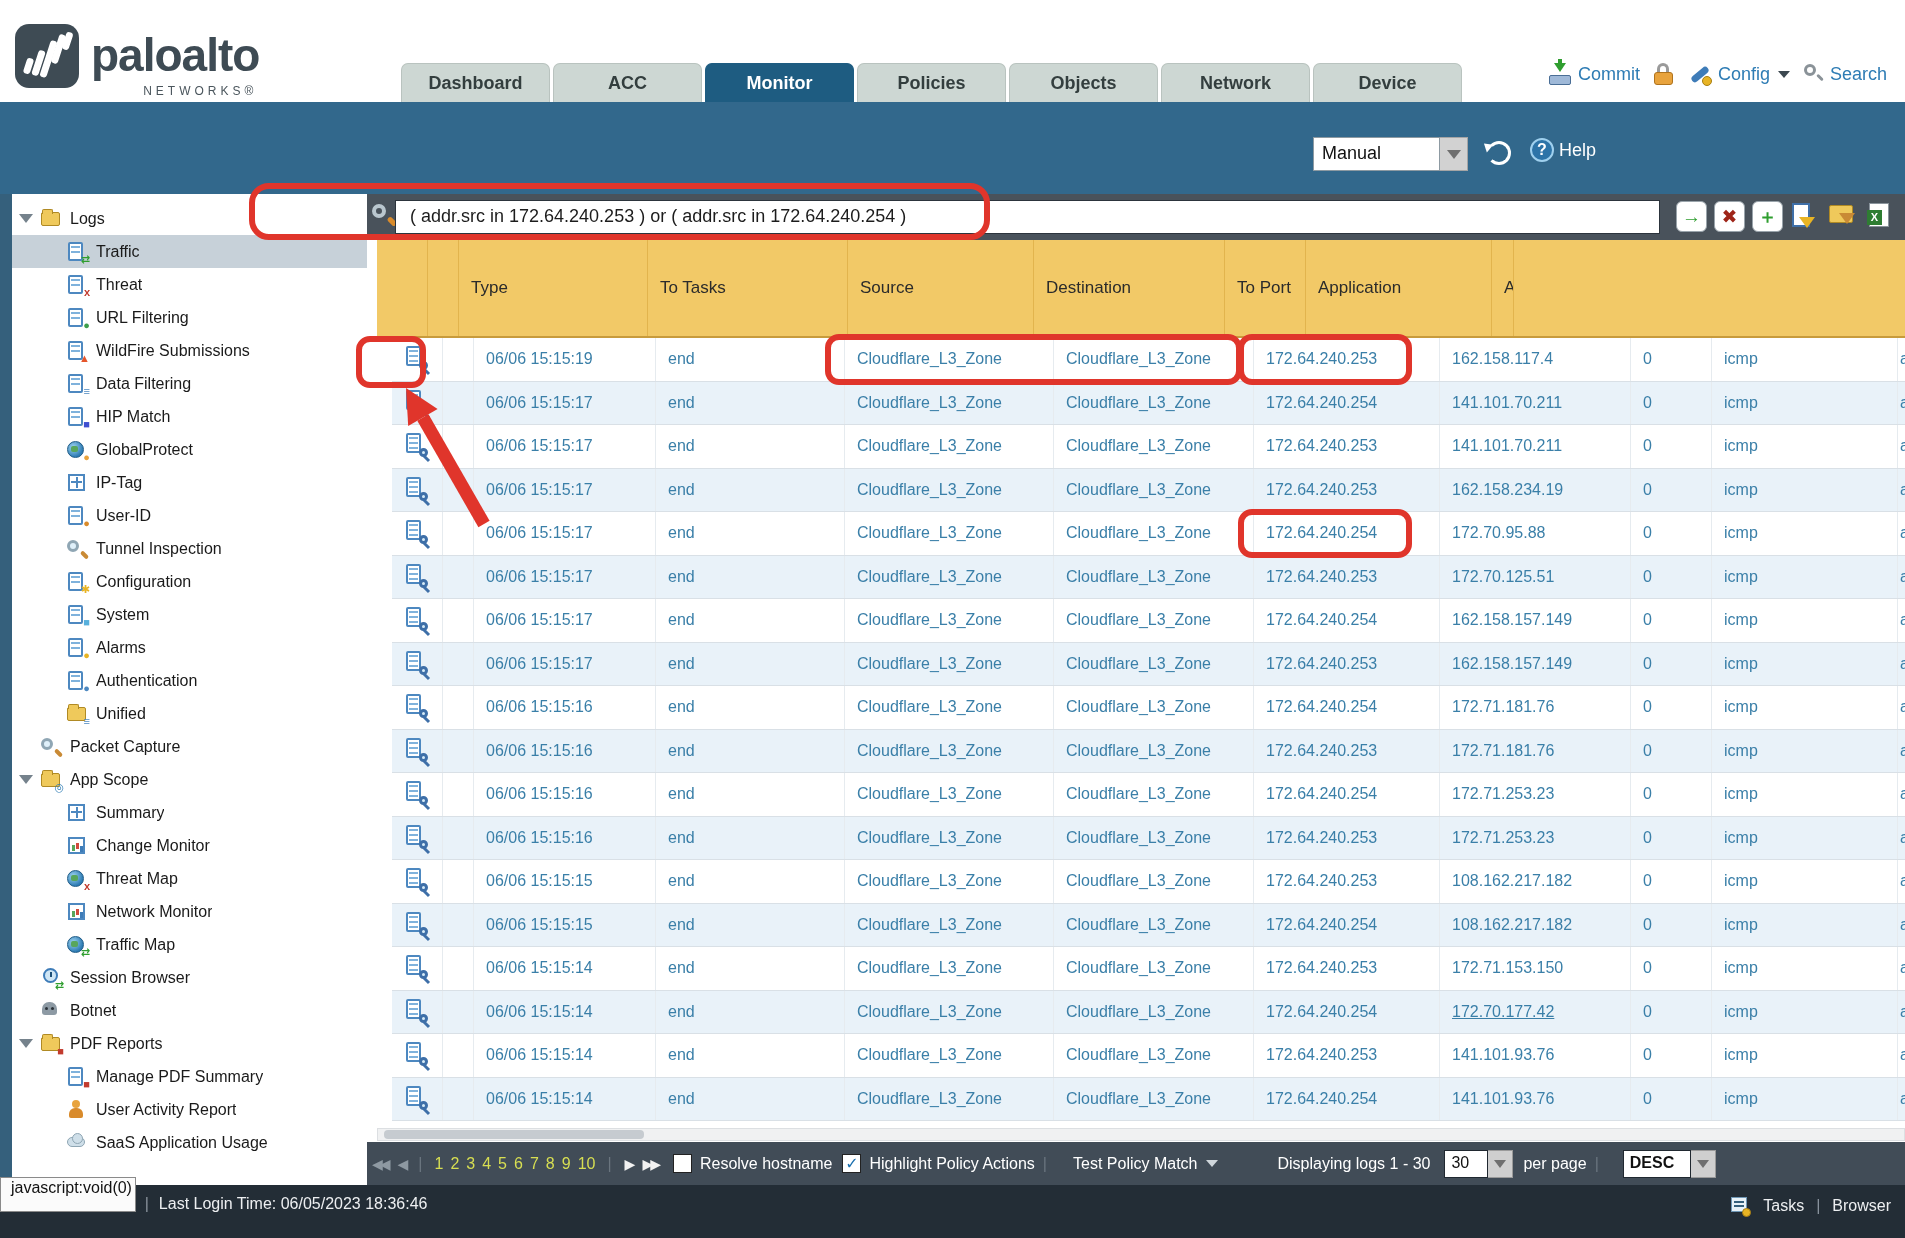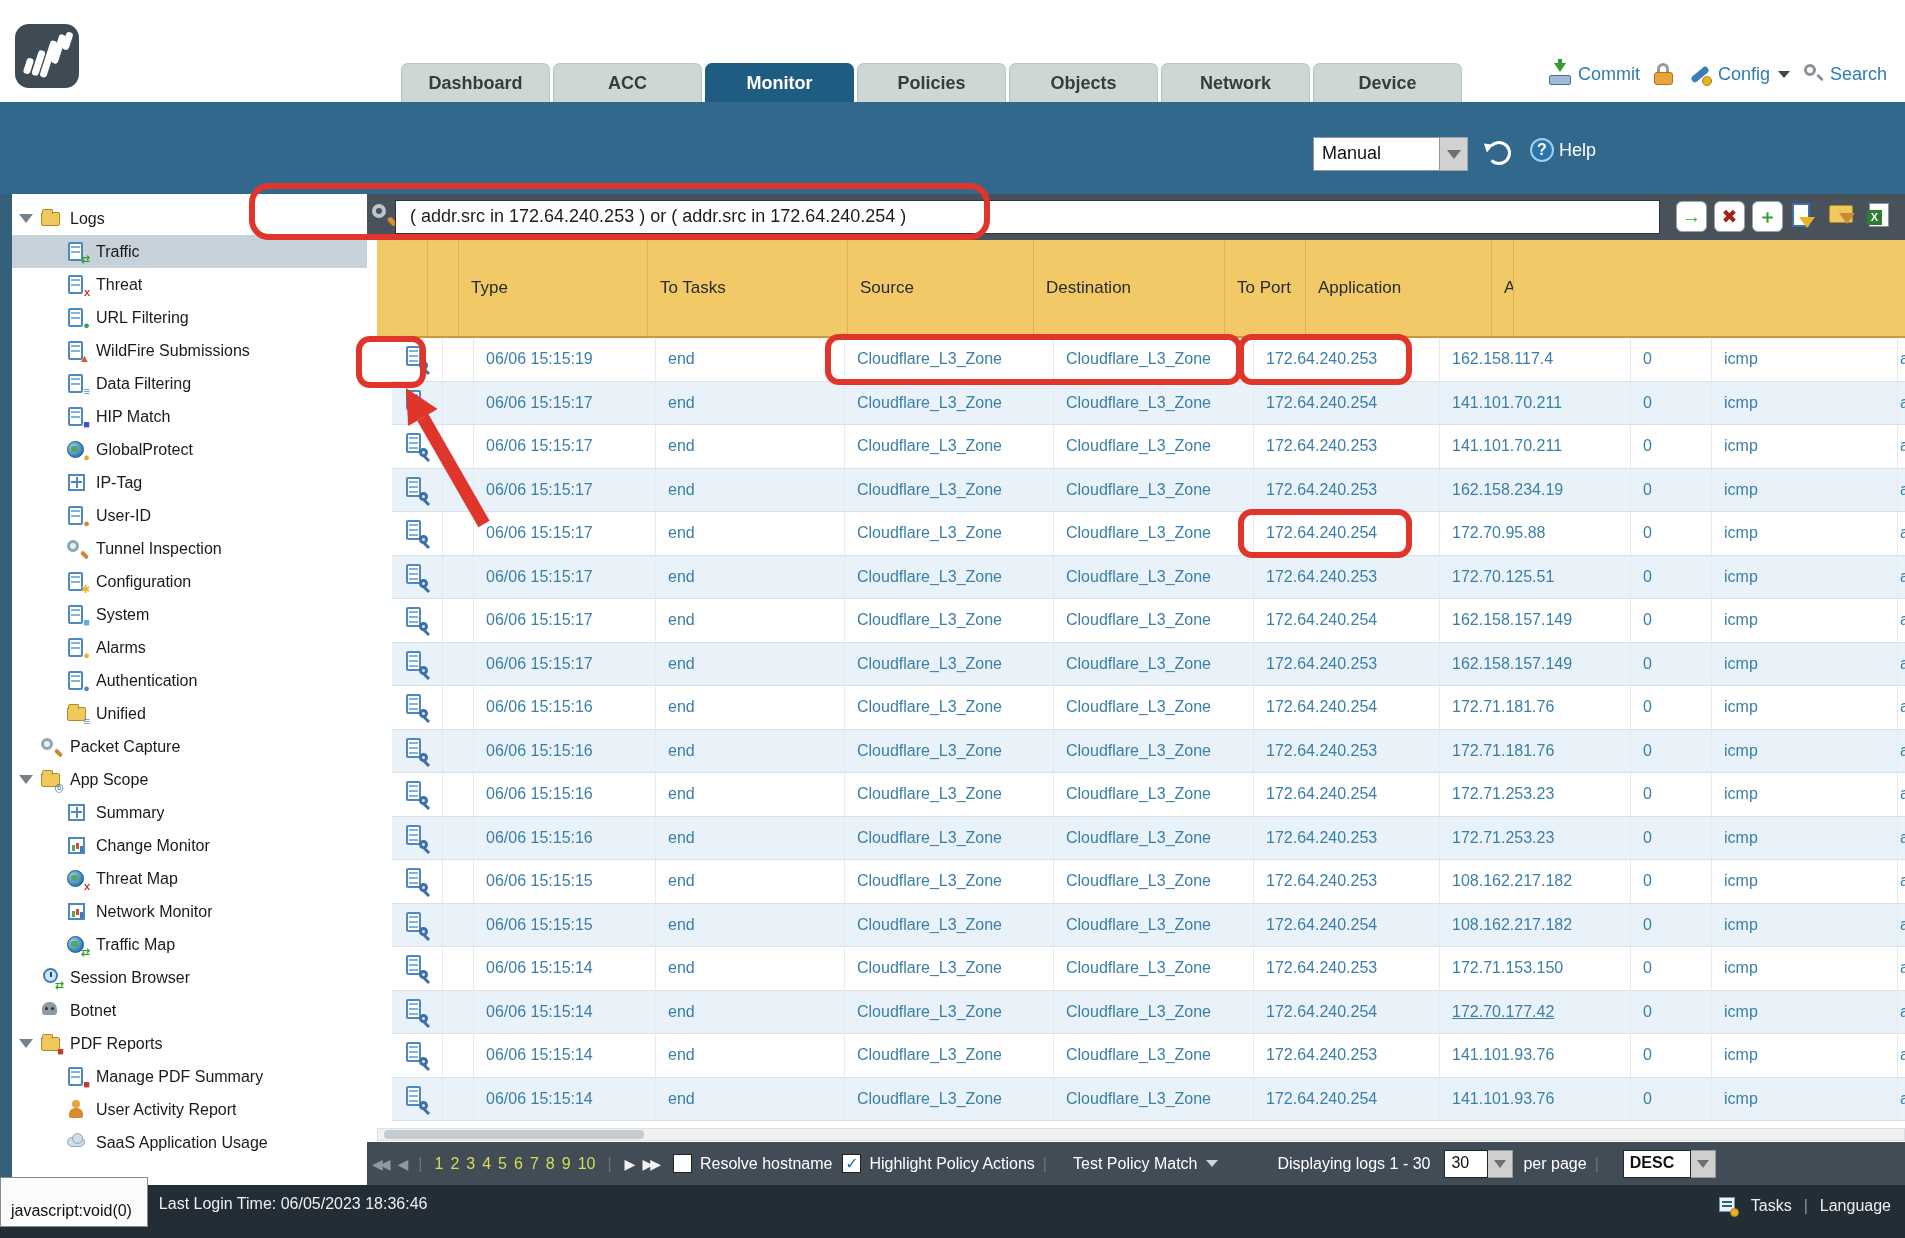--- a/index.html
+++ b/index.html
@@ -160,22 +160,22 @@
                color:#EDEFF1; font-size:16px; }
   .sb-left { position:absolute; left:18px; top:10px; display:flex; gap:10px; align-items:center; }
   .sb-link { color:#9fc3dd; cursor:pointer; }
   .sb-sep { color:#8a949e; }
   .sb-right { position:absolute; right:14px; top:12px; display:flex; gap:12px; align-items:center; }
   .tasks-icon { width:20px; height:18px; position:relative; }
   .tasks-icon .win { position:absolute; left:0; top:0; width:16px; height:15px; background:#E8F2F8; border:1px solid #6f97b5; }
   .tasks-icon .win::before { content:""; position:absolute; left:2px; top:3px; right:2px; height:7px;
       background:repeating-linear-gradient(#35607C 0 2px, transparent 2px 4px); }
   .tasks-icon .gear { position:absolute; right:0; bottom:-2px; width:9px; height:9px; background:#E8B424; border-radius:50%; border:1px solid #a87f12; }
-  .tooltip { position:absolute; left:0px; top:1177px; width:148px; height:35px; background:#FBFBFB; border:1px solid #8a8a8a;
-             color:#111; font-size:16px; padding:24px 10px; z-index:40; }
+  .tooltip { position:absolute; left:0px; top:1177px; width:136px; height:35px; background:#FBFBFB; border:1px solid #8a8a8a;
+             color:#111; font-size:16px; padding:1px 10px; z-index:40; }
 
   
   .anno { position:absolute; border:6px solid #E0352B; border-radius:14px; z-index:30; pointer-events:none; }
   .anno-filter { left:249px; top:183px; width:741px; height:57px; border-radius:20px; }
   .anno-zones { left:825px; top:334px; width:417px; height:51px; }
   .anno-src1 { left:1238px; top:334px; width:174px; height:51px; }
   .anno-src2 { left:1238px; top:509px; width:174px; height:49px; }
   .anno-icon { left:356px; top:336px; width:70px; height:52px; }
   .anno-arrow { position:absolute; left:372px; top:372px; z-index:30; pointer-events:none; }
 </style>
@@ -185,20 +185,24 @@
 <div class="screen">
 
   <div class="topbar">
     <div class="logo">
       <div class="logo-mark">
         <span class="lb1"></span>
           <span class="lb2"></span>
           <span class="lb3"></span>
           <span class="lb4"></span>
           <span class="lb5"></span>
+      </div>
+      <div class="logo-text">
+        <div class="logo-primary">paloalto</div>
+        <div class="logo-secondary">NETWORKS®</div>
       </div>
     </div>
 
     <div class="tabs" id="tabs">
         <div class="tab">Dashboard</div>
         <div class="tab">ACC</div>
         <div class="tab active">Monitor</div>
         <div class="tab">Policies</div>
         <div class="tab">Objects</div>
         <div class="tab">Network</div>
@@ -1280,21 +1284,21 @@
       <span class="sb-sep">|</span>
       <span>Last Login Time: 06/05/2023 18:36:46</span>
     </div>
     <div class="sb-right">
       <span class="tasks-icon">
           <span class="win"></span>
           <span class="gear"></span>
         </span>
       <span>Tasks</span>
       <span class="sb-sep">|</span>
-      <span>Language</span>
+      <span>Browser</span>
     </div>
   </div>
   <div class="tooltip">javascript:void(0)</div>
 
   <div class="anno anno-filter"></div>
   <div class="anno anno-zones"></div>
   <div class="anno anno-src1"></div>
   <div class="anno anno-src2"></div>
   <div class="anno anno-icon"></div>
   <svg class="anno-arrow" width="130" height="170" viewBox="0 0 130 170">

